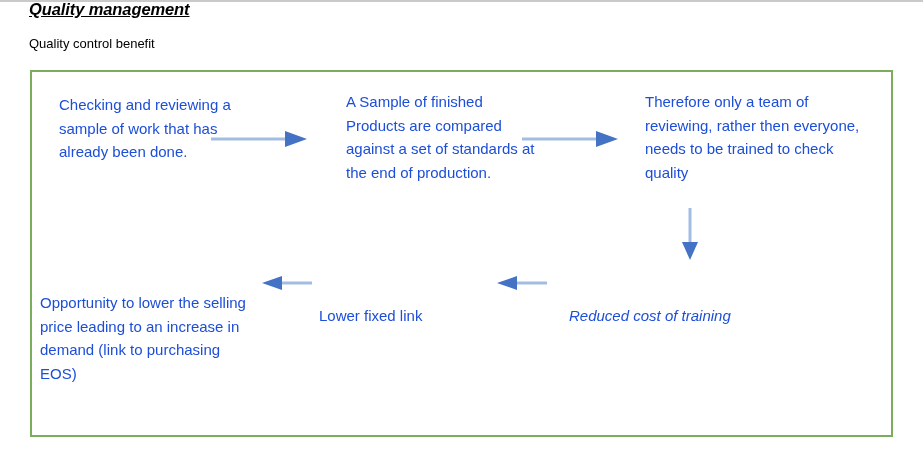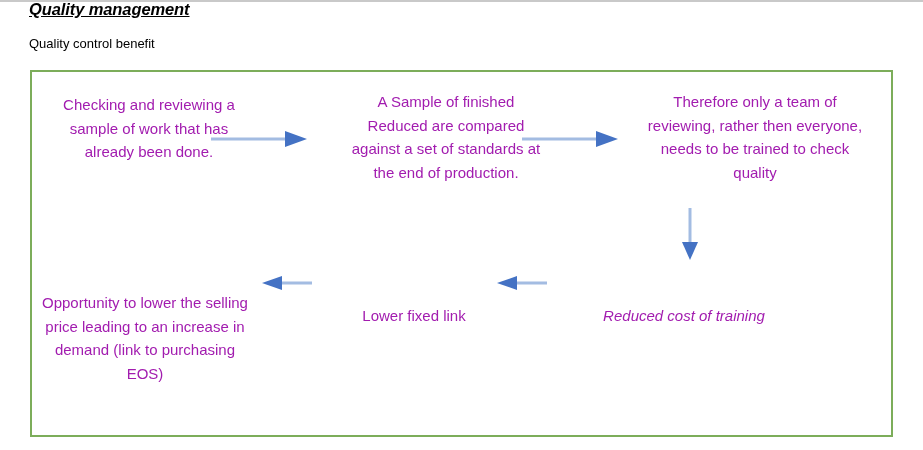--- a/index.html
+++ b/index.html
@@ -53,23 +53,22 @@
     height: 367px;
     border: 2px solid #7cad5a;
     box-sizing: border-box;
     background: #ffffff;
   }
 
   .node-text {
     position: absolute;
     font-size: 15px;
     line-height: 23.5px;
-    color: #a21caf;
+    color: #1d4ed8;
     white-space: pre-line;
-    text-align: center;
   }
 
   #node-checking  { left: 59px;  top: 93px;  width: 180px; }
   #node-sample    { left: 346px; top: 90px;  width: 200px; }
   #node-therefore { left: 645px; top: 90px;  width: 220px; }
   #node-opportunity { left: 40px;  top: 291px; width: 210px; }
   #node-lowerfixed  { left: 319px; top: 304px; width: 190px; white-space: nowrap; }
   #node-reducedcost { left: 569px; top: 304px; width: 230px; white-space: nowrap; font-style: italic; }
 
   .arrow-svg { position: absolute; overflow: visible; }
@@ -85,21 +84,21 @@
 <div id="page-top-rule"></div>
 
 <div id="doc-title">Quality management</div>
 
 <div id="doc-subtitle">Quality control benefit</div>
 
 <div id="diagram-box"></div>
 
 <div id="node-checking" class="node-text">Checking and reviewing a sample of work that has already been done.</div>
 
-<div id="node-sample" class="node-text">A Sample of finished Reduced are compared against a set of standards at the end of production.</div>
+<div id="node-sample" class="node-text">A Sample of finished Products are compared against a set of standards at the end of production.</div>
 
 <div id="node-therefore" class="node-text">Therefore only a team of reviewing, rather then everyone, needs to be trained to check quality</div>
 
 <div id="node-opportunity" class="node-text">Opportunity to lower the selling price leading to an increase in demand (link to purchasing EOS)</div>
 
 <div id="node-lowerfixed" class="node-text">Lower fixed link</div>
 
 <div id="node-reducedcost" class="node-text">Reduced cost of training</div>
 
 <svg id="arrow-1" class="arrow-svg" width="96" height="22">

